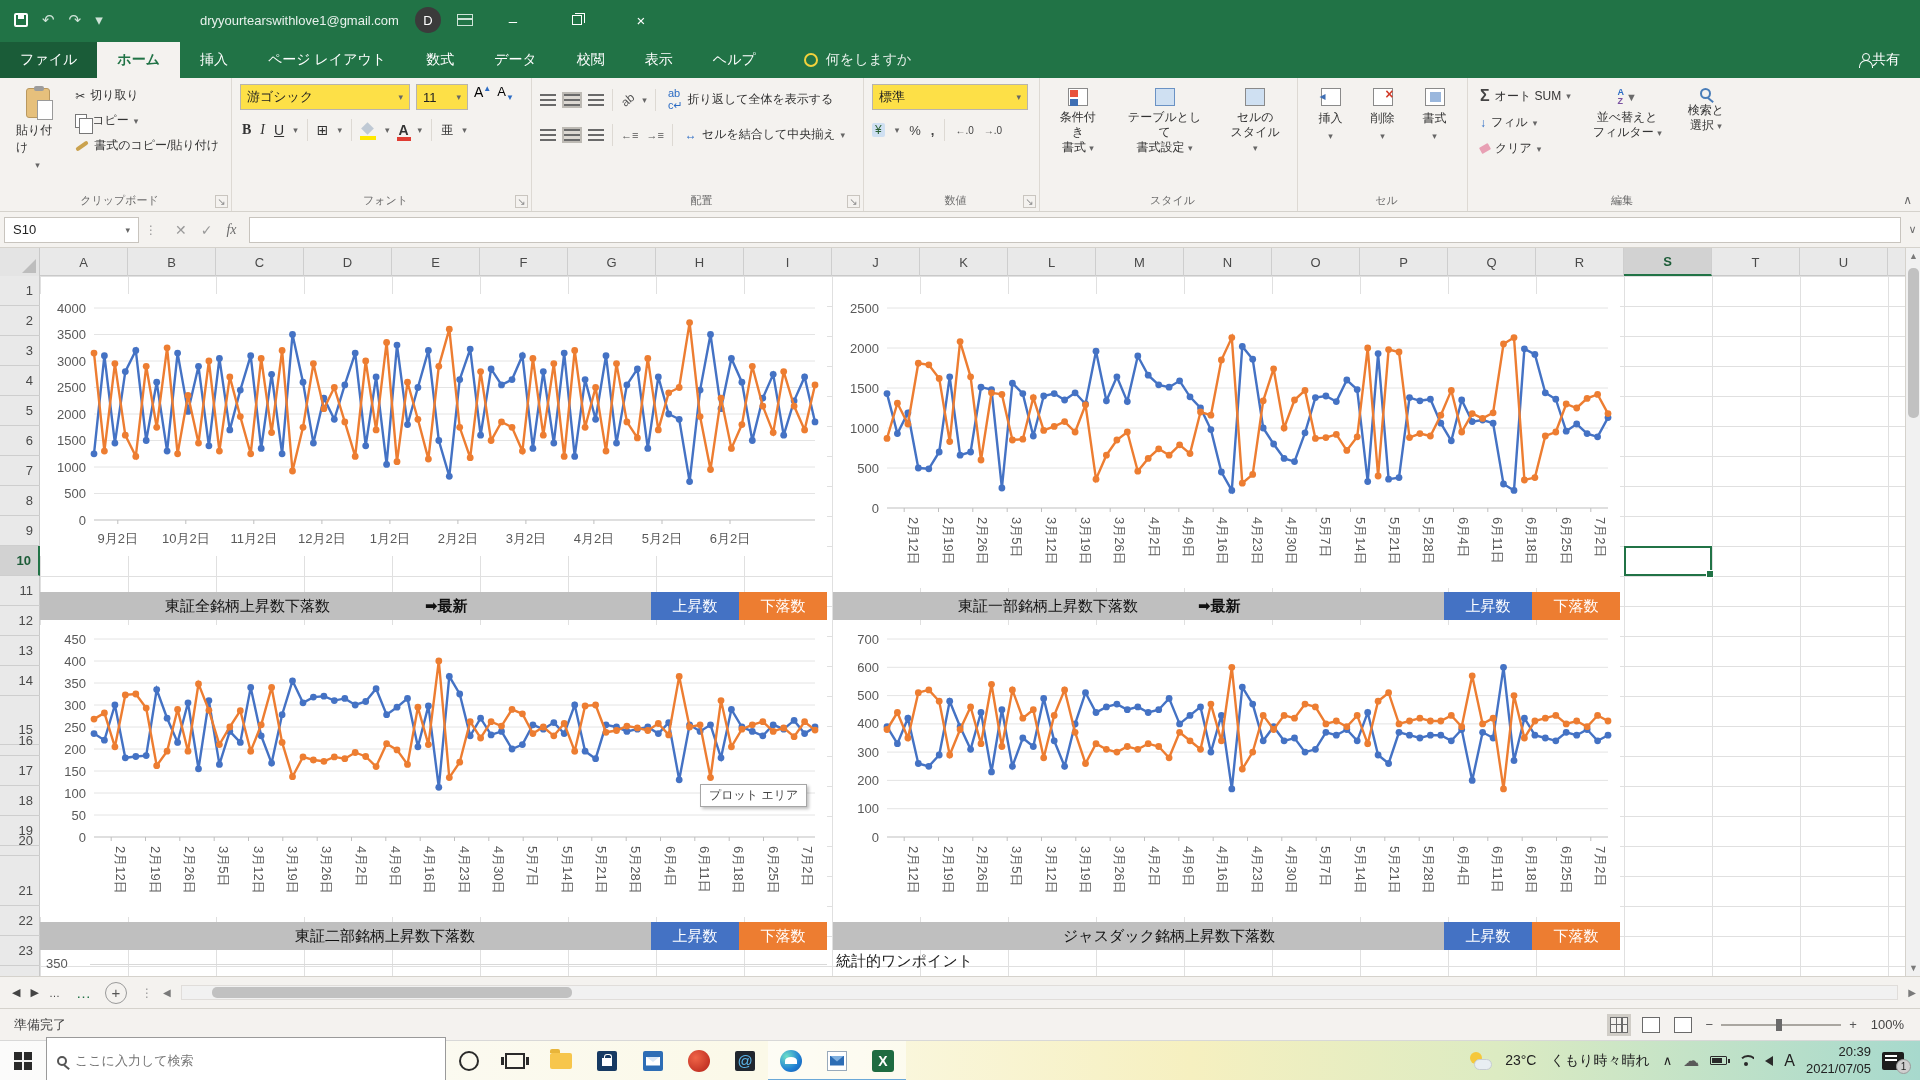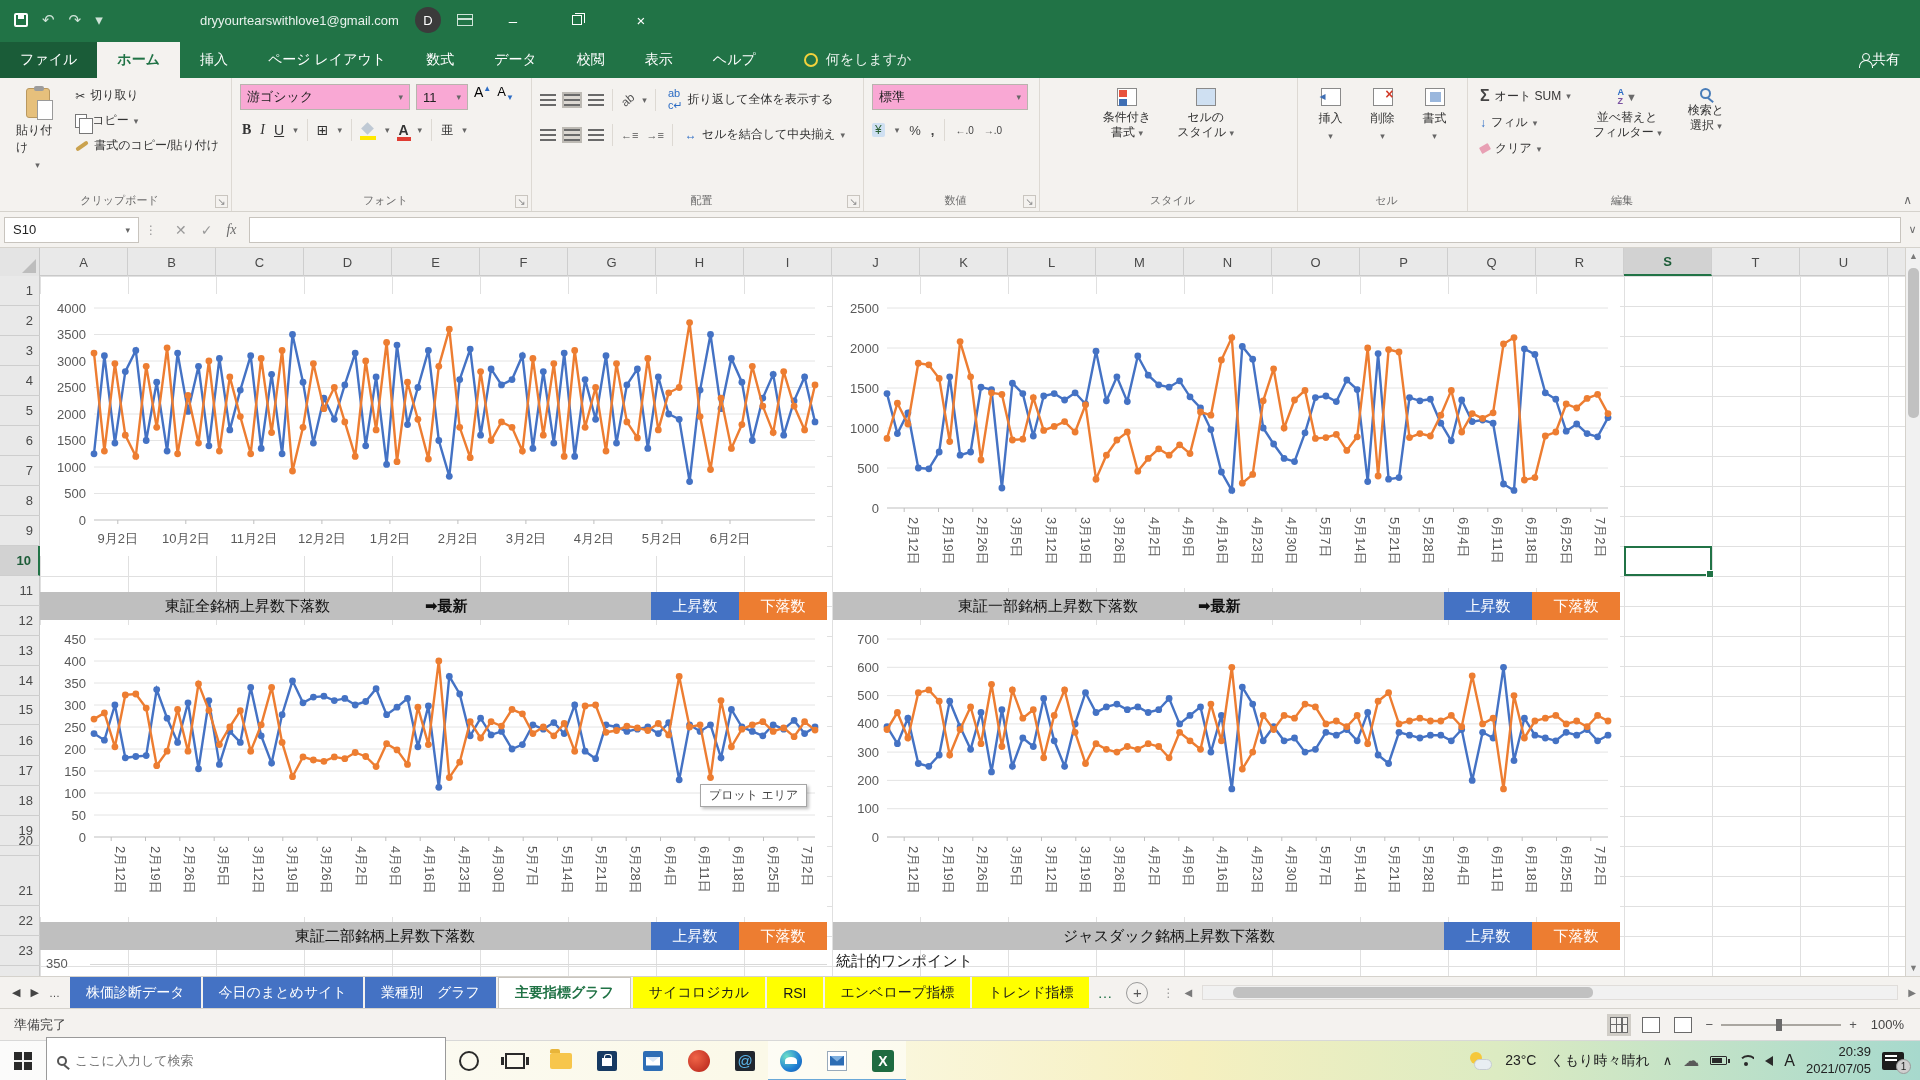--- a/index.html
+++ b/index.html
@@ -42,21 +42,21 @@
   .launcher { position:absolute; right:3px; bottom:3px; font-size:10px; color:#8a8a8a; border:1px solid #c9c5bf; width:13px; height:13px; display:flex; align-items:center; justify-content:center; }
   .rbtn-big { display:flex; flex-direction:column; align-items:center; justify-content:flex-start; gap:4px; padding:4px 8px; font-size:12px; color:#333; }
   .rsmall { display:flex; align-items:center; gap:5px; font-size:12px; color:#333; padding:3px 4px; white-space:nowrap; }
   .chev { font-size:9px; color:#666; }
   .clip-icon { width:24px; height:30px; background:#e6c07c; border:1px solid #b9985f; border-radius:3px; position:relative; }
   .clip-icon::before { content:""; position:absolute; left:7px; top:-3px; width:10px; height:5px; background:#9c9c9c; border-radius:2px; }
   .clip-icon::after { content:""; position:absolute; right:-4px; bottom:-3px; width:14px; height:18px; background:#fff; border:1px solid #9a9a9a; }
   .copy-ic { width:12px; height:14px; border:1px solid #777; background:#fff; position:relative; }
   .copy-ic::after { content:""; position:absolute; left:3px; top:3px; width:12px; height:14px; border:1px solid #777; background:#fff; }
   .brush-ic { width:14px; height:4px; background:#caa24e; transform:rotate(-35deg); border-radius:2px; }
-  .fontbox { display:flex; align-items:center; justify-content:space-between; background:#f9a8d4; border:1px solid #b8b4ae; padding:3px 6px; font-size:13px; color:#222; }
+  .fontbox { display:flex; align-items:center; justify-content:space-between; background:#fde047; border:1px solid #b8b4ae; padding:3px 6px; font-size:13px; color:#222; }
   .fmt-row { display:flex; align-items:center; gap:9px; margin-top:9px; padding-left:2px; font-size:14px; color:#333; }
   .bold-b { font-weight:bold; font-family:"Liberation Serif",serif; }
   .ital-i { font-style:italic; font-family:"Liberation Serif",serif; }
   .und-u { text-decoration:underline; }
   .vbar { width:1px; height:22px; background:#ddd9d3; }
   .a-red { position:relative; font-weight:bold; }
   .a-red::after { content:""; position:absolute; left:-1px; bottom:-3px; width:14px; height:4px; background:#e03c32; }
   .fill-ic { position:relative; width:15px; height:12px; }
   .fill-ic::before { content:""; position:absolute; left:2px; top:0; width:9px; height:9px; background:#bfc9d4; transform:rotate(45deg); }
   .fill-ic::after { content:""; position:absolute; left:-1px; bottom:-4px; width:16px; height:4px; background:#ffe800; }
@@ -360,20 +360,24 @@
       <div class="rgroup-label">数値</div>
       <div class="launcher">↘</div>
     </div>
 
     <div class="rgroup" style="width:258px;display:flex;gap:10px;justify-content:center;">
       <div class="rbtn-big">
         <span class="mini-grid mg-cf"></span>
         <span class="two-line"><span>条件付き</span><br><span>書式</span> <span class="chev">▾</span></span>
       </div>
       <div class="rbtn-big">
+        <span class="mini-grid mg-tbl"></span>
+        <span class="two-line"><span>テーブルとして</span><br><span>書式設定</span> <span class="chev">▾</span></span>
+      </div>
+      <div class="rbtn-big">
         <span class="mini-grid mg-cell"></span>
         <span class="two-line"><span>セルの</span><br><span>スタイル</span> <span class="chev">▾</span></span>
       </div>
       <div class="rgroup-label">スタイル</div>
     </div>
 
     <div class="rgroup" style="width:170px;display:flex;gap:12px;justify-content:center;">
       <div class="rbtn-big">
         <span class="mini-grid mg-ins"></span>
         <span>挿入</span>
@@ -486,21 +490,21 @@
           <div class="rh" style="top: 120px;">5</div>
           <div class="rh" style="top: 150px;">6</div>
           <div class="rh" style="top: 180px;">7</div>
           <div class="rh" style="top: 210px;">8</div>
           <div class="rh" style="top: 240px;">9</div>
           <div class="rh sel" style="top: 270px;">10</div>
           <div class="rh" style="top: 300px;">11</div>
           <div class="rh" style="top: 330px;">12</div>
           <div class="rh" style="top: 360px;">13</div>
           <div class="rh" style="top: 390px;">14</div>
-          <div class="rh" style="top: 419px;">15</div>
+          <div class="rh" style="top: 439px;">15</div>
           <div class="rh" style="top: 450px;">16</div>
           <div class="rh" style="top: 480px;">17</div>
           <div class="rh" style="top: 510px;">18</div>
           <div class="rh" style="top: 540px;">19</div>
           <div class="rh" style="top: 550px;">20</div>
           <div class="rh" style="top: 600px;">21</div>
           <div class="rh" style="top: 630px;">22</div>
           <div class="rh" style="top: 660px; padding-left: 19px;">23</div>
         </div>
       </div>
@@ -1349,30 +1353,20 @@
     <div class="vthumb"></div>
     <div class="varrow" style="bottom:0;">▼</div>
   </div>
 
   <div class="tabsbar">
     <div class="nav-arrows">
       <span>◀</span>
       <span>▶</span>
       <span>…</span>
     </div>
-    <div id="tabhost" style="display:flex;align-items:stretch;height:32px;">
-        <div class="sheet-tab tab-blue">株価診断データ</div>
-        <div class="sheet-tab tab-blue">今日のまとめサイト</div>
-        <div class="sheet-tab tab-blue">業種別　グラフ</div>
-        <div class="sheet-tab tab-active">主要指標グラフ</div>
-        <div class="sheet-tab tab-yellow">サイコロジカル</div>
-        <div class="sheet-tab tab-yellow">RSI</div>
-        <div class="sheet-tab tab-yellow">エンベロープ指標</div>
-        <div class="sheet-tab tab-yellow">トレンド指標</div>
-      </div>
     <span class="tab-more">…</span>
     <span class="newsheet">+</span>
     <span class="fb-dots">⋮</span>
     <span class="harrow">◀</span>
     <div class="hscroll">
         <div class="hthumb"></div>
       </div>
     <span class="harrow">▶</span>
   </div>
 

